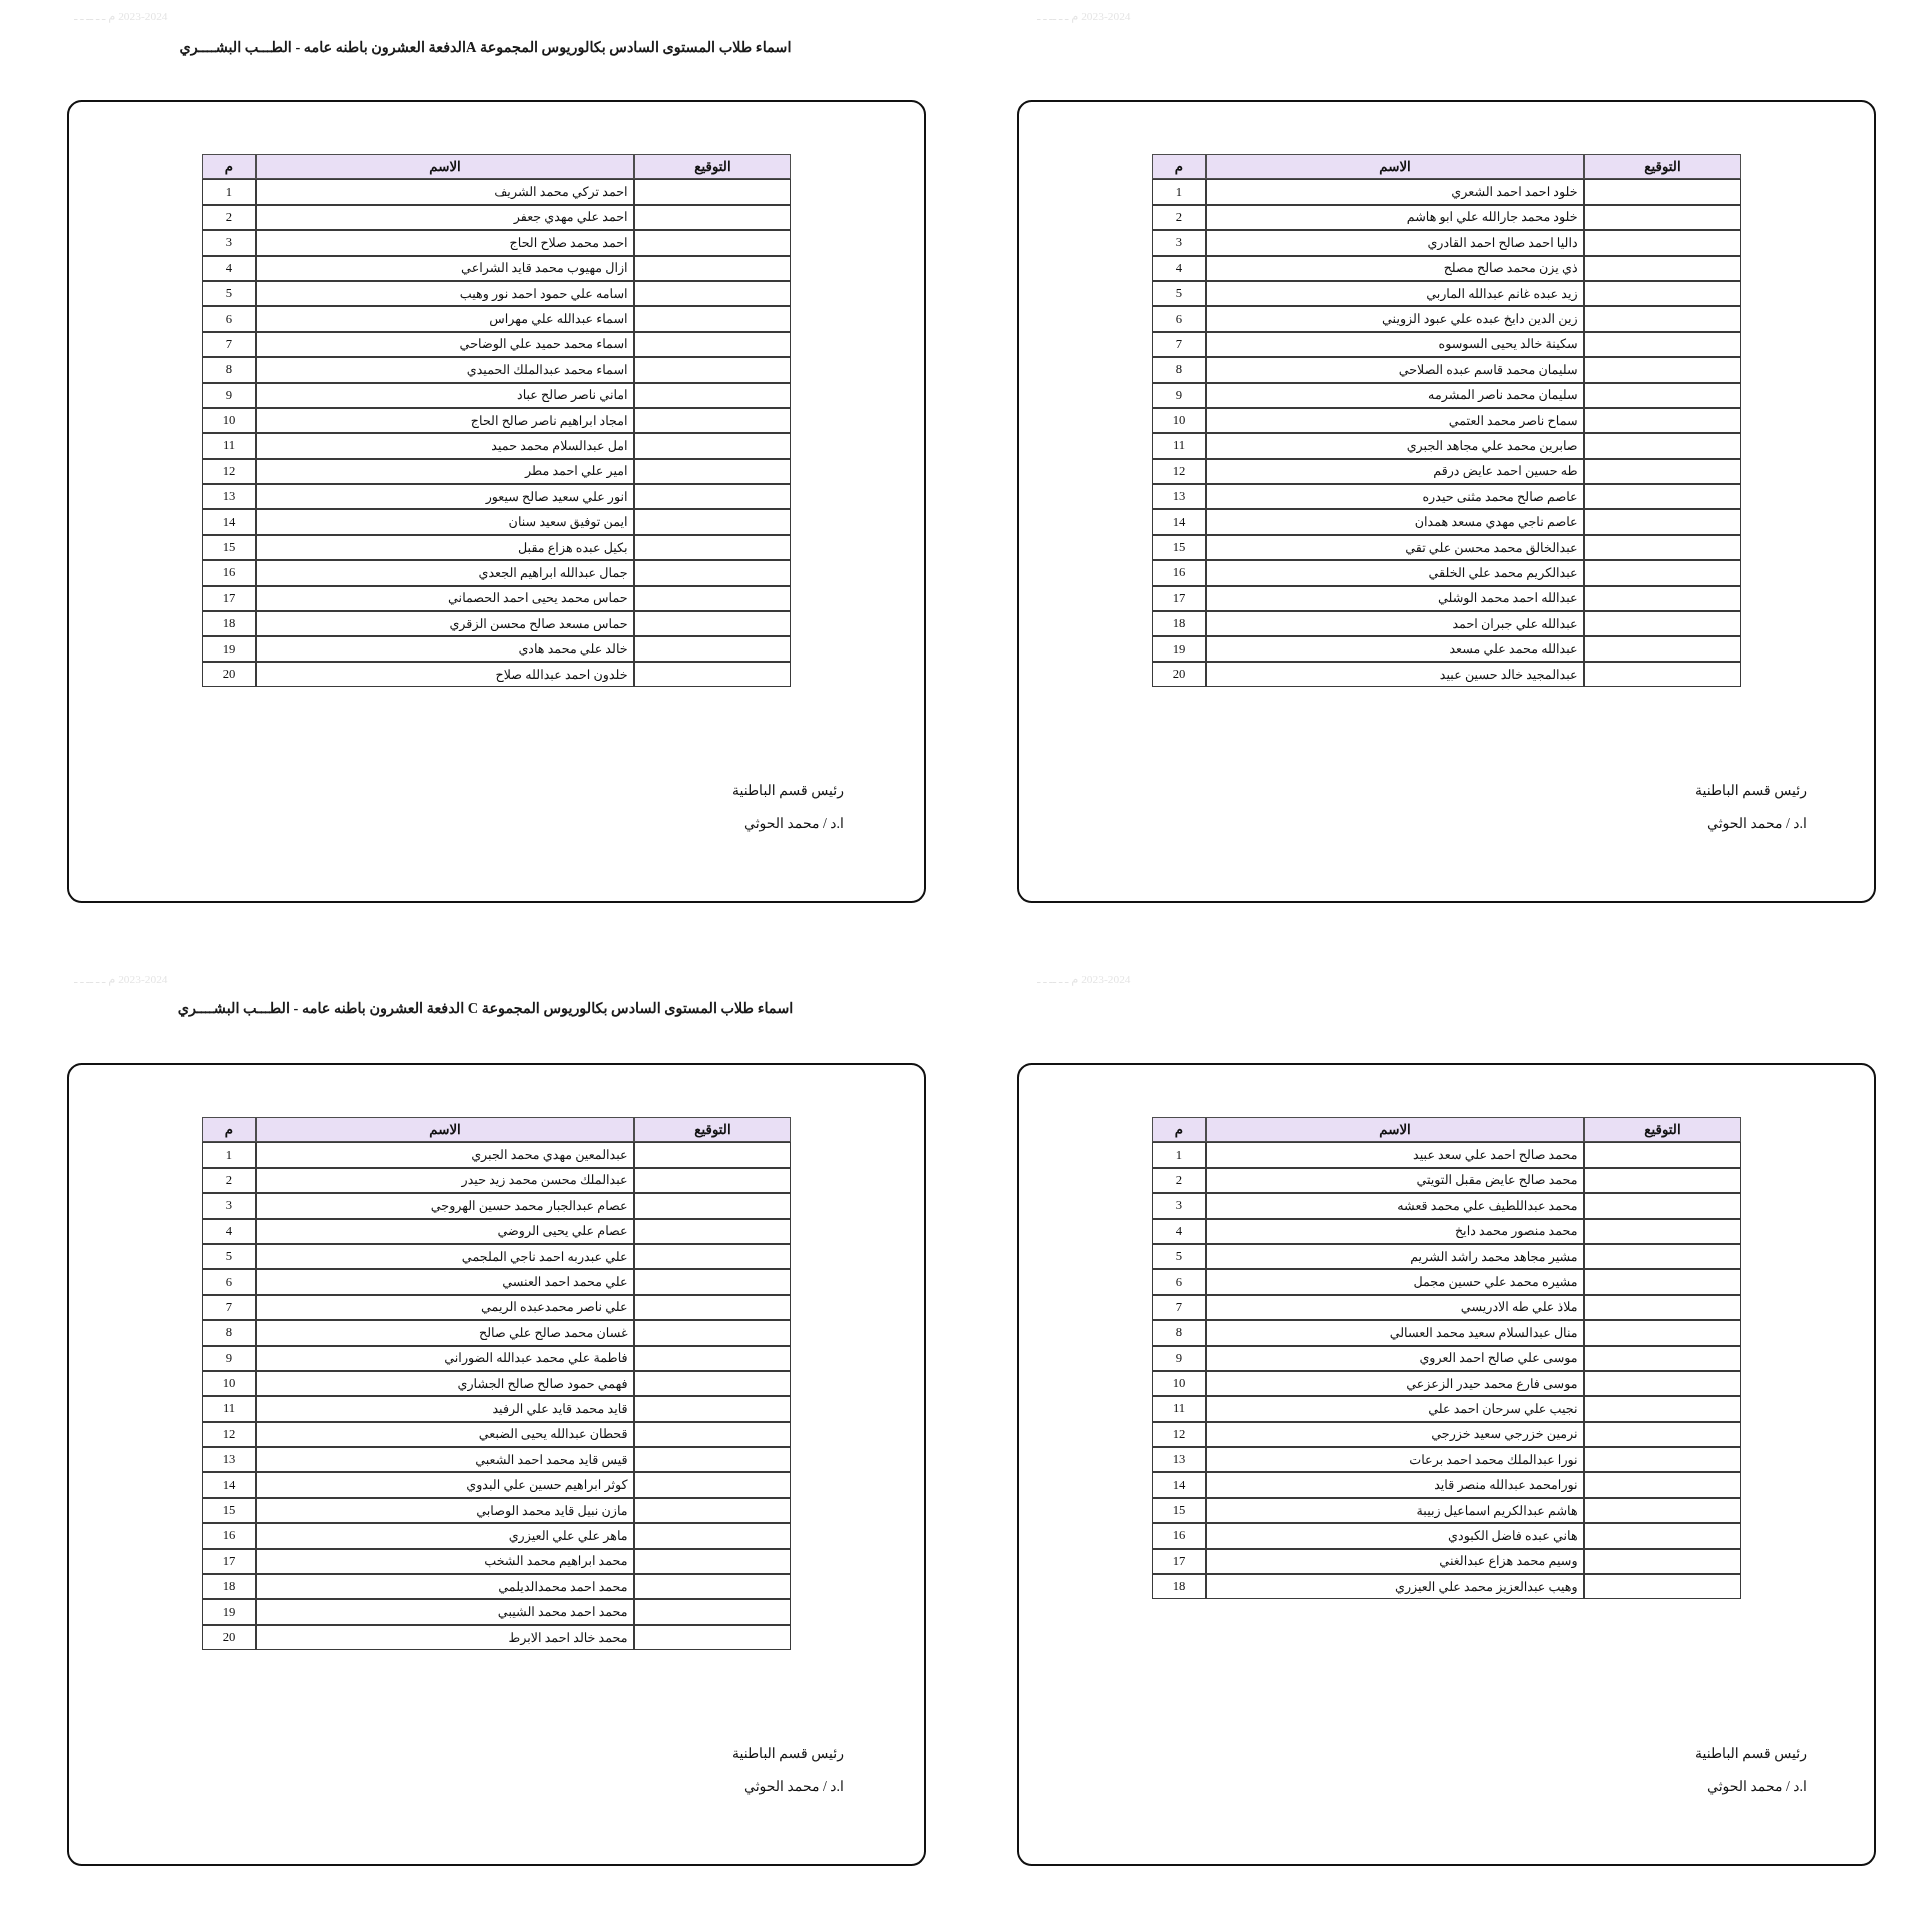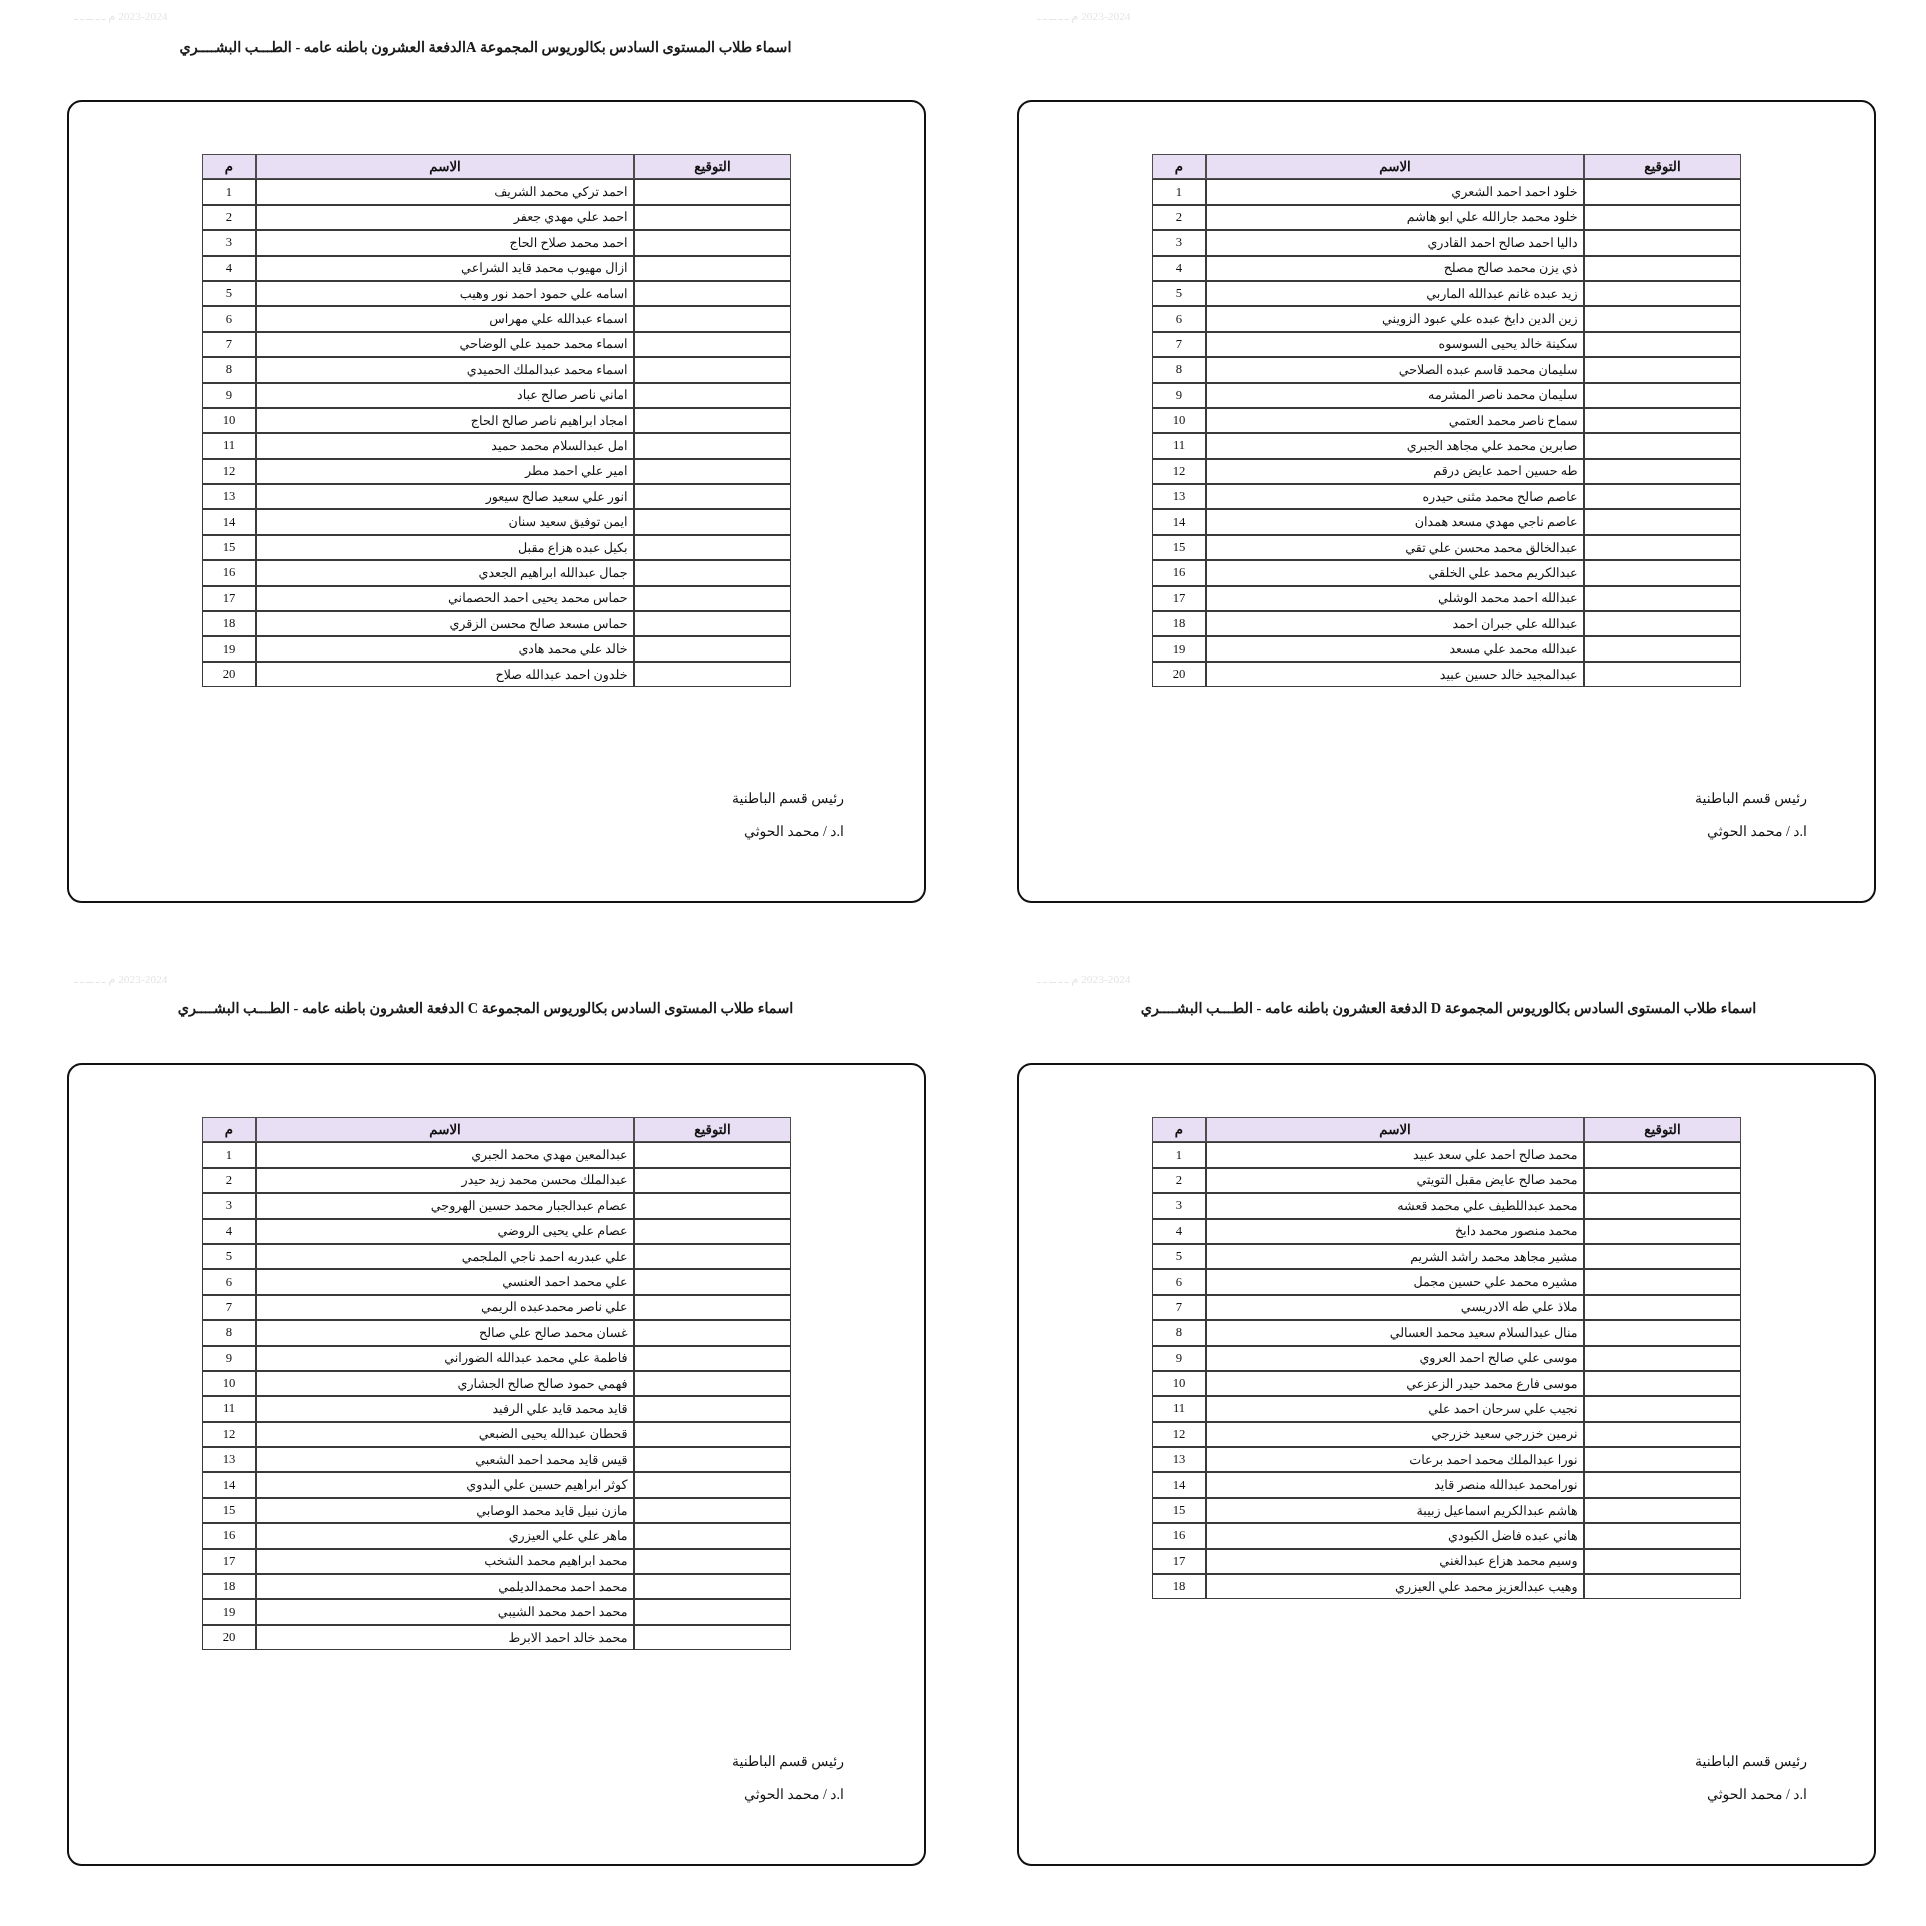--- a/index.html
+++ b/index.html
@@ -104,21 +104,21 @@
   td.cell-name{text-align:right;white-space:nowrap;overflow:hidden;}
   td.cell-num{
     text-align:center;
     font-family:"Liberation Serif","DejaVu Serif",serif;
     font-size:12.7px;
     direction:ltr;
   }
 
   .sign-block{
     position:absolute;
-    bottom:52px;
+    bottom:60px;
     right:80px;
     text-align:right;
     font-size:14px;
     line-height:2.35;
     color:#111;
     font-weight:400;
   }
   .sheet-b .sign-block,.sheet-d .sign-block{right:67px;}
   .sign-line{white-space:nowrap;}
 </style>
@@ -504,21 +504,20 @@
           </table>
         </div>
         <div class="sign-block">
           <div class="sign-line">رئيس قسم الباطنية</div>
           <div class="sign-line">ا.د / محمد الحوثي</div>
         </div>
       </div>
     </div>
     <div class="sheet sheet-d">
       <div class="ghost-strip">2023-2024  م  ـ  ـ ــ ـ ـ</div>
-      <div class="doc-title">اسماء طلاب المستوى السادس  بكالوريوس المجموعة D الدفعة العشرون  باطنه عامه - الطـــب البشــــري</div>
       <div class="page-frame">
         <div class="tbl-wrap">
           <table class="names">
             <colgroup>
               <col class="c-sig">
               <col class="c-name">
               <col class="c-num">
             </colgroup>
             <thead>
               <tr>

